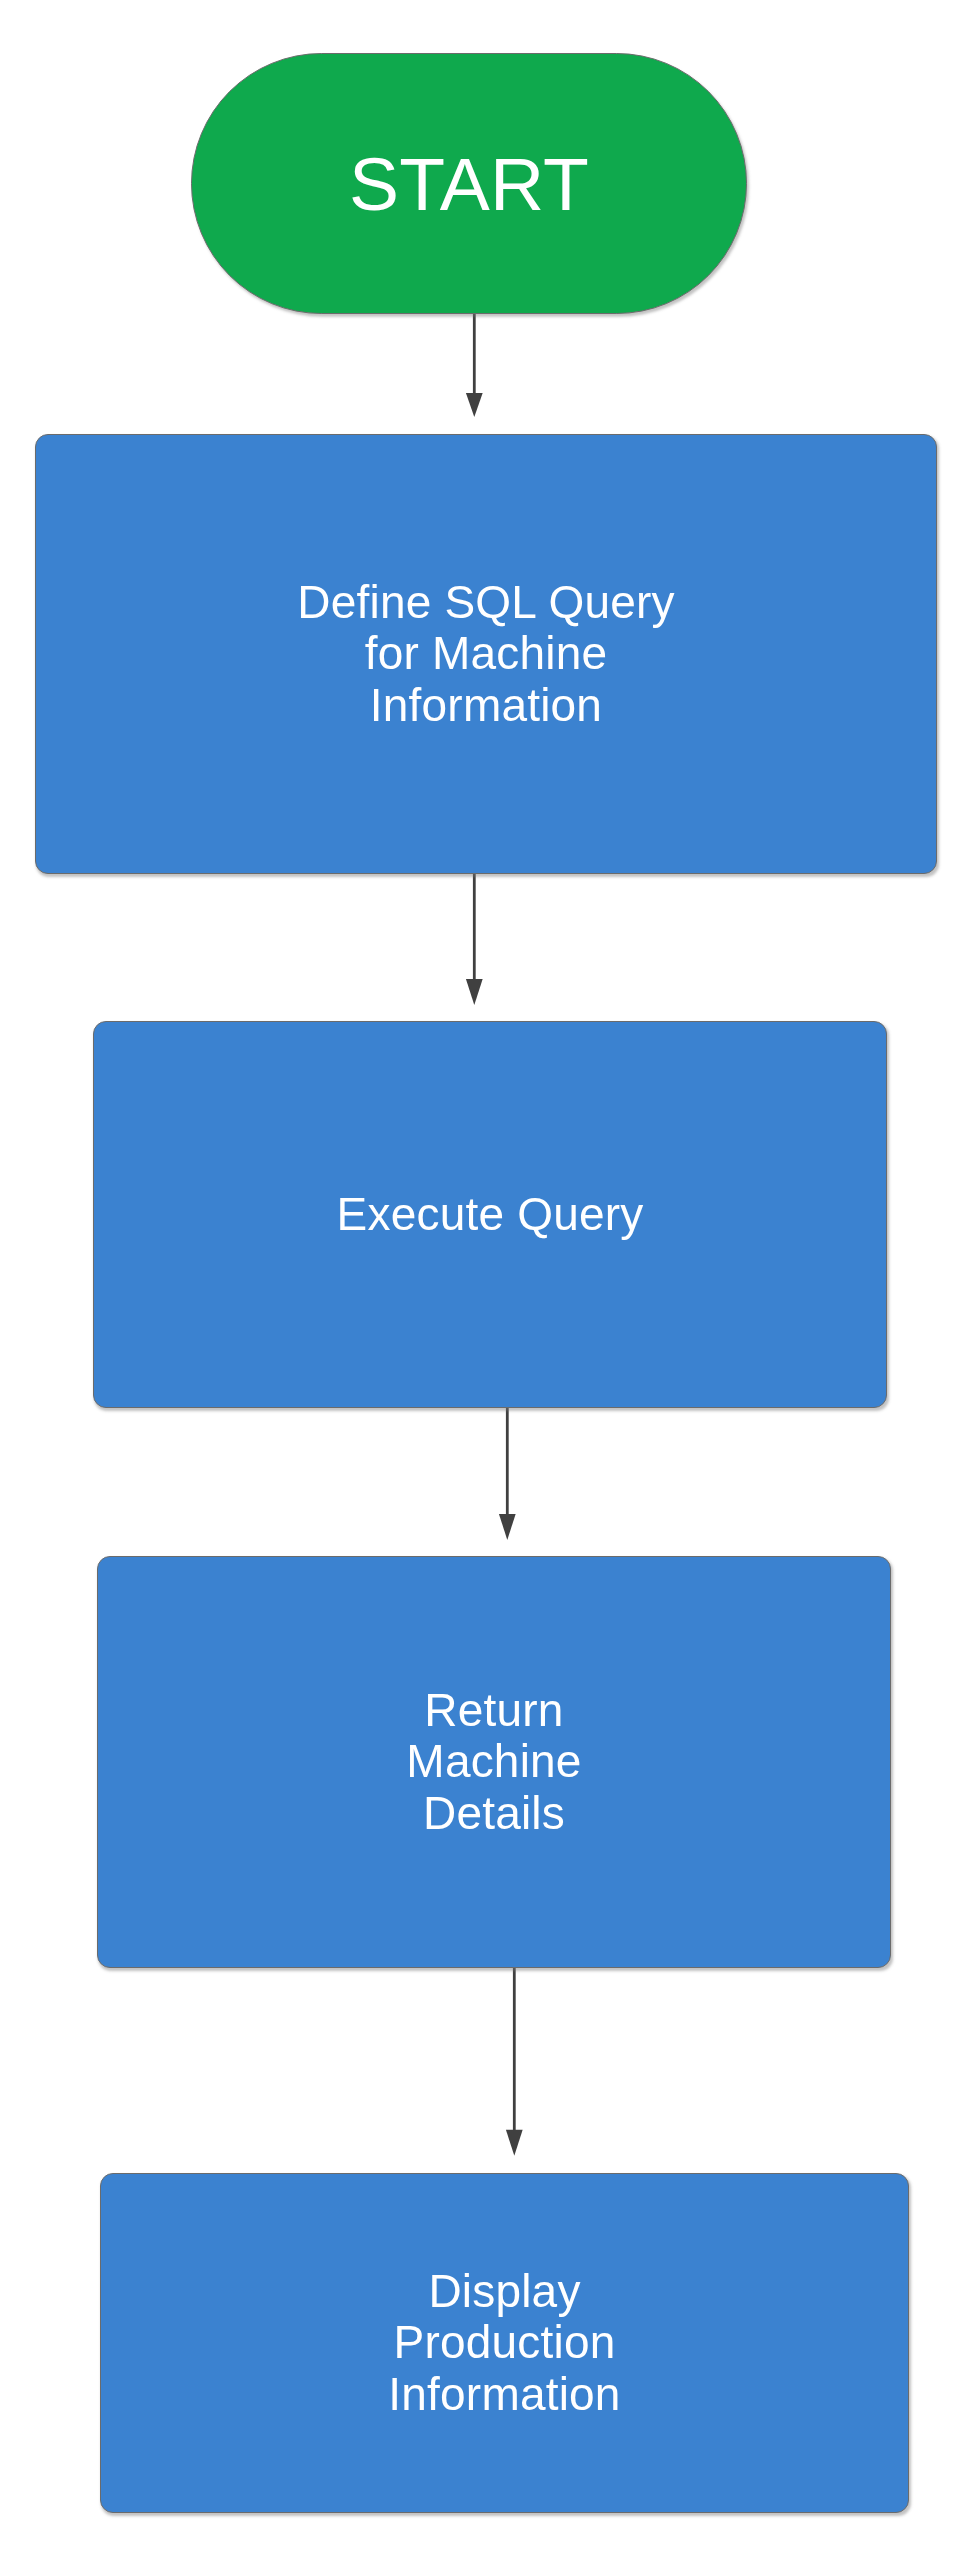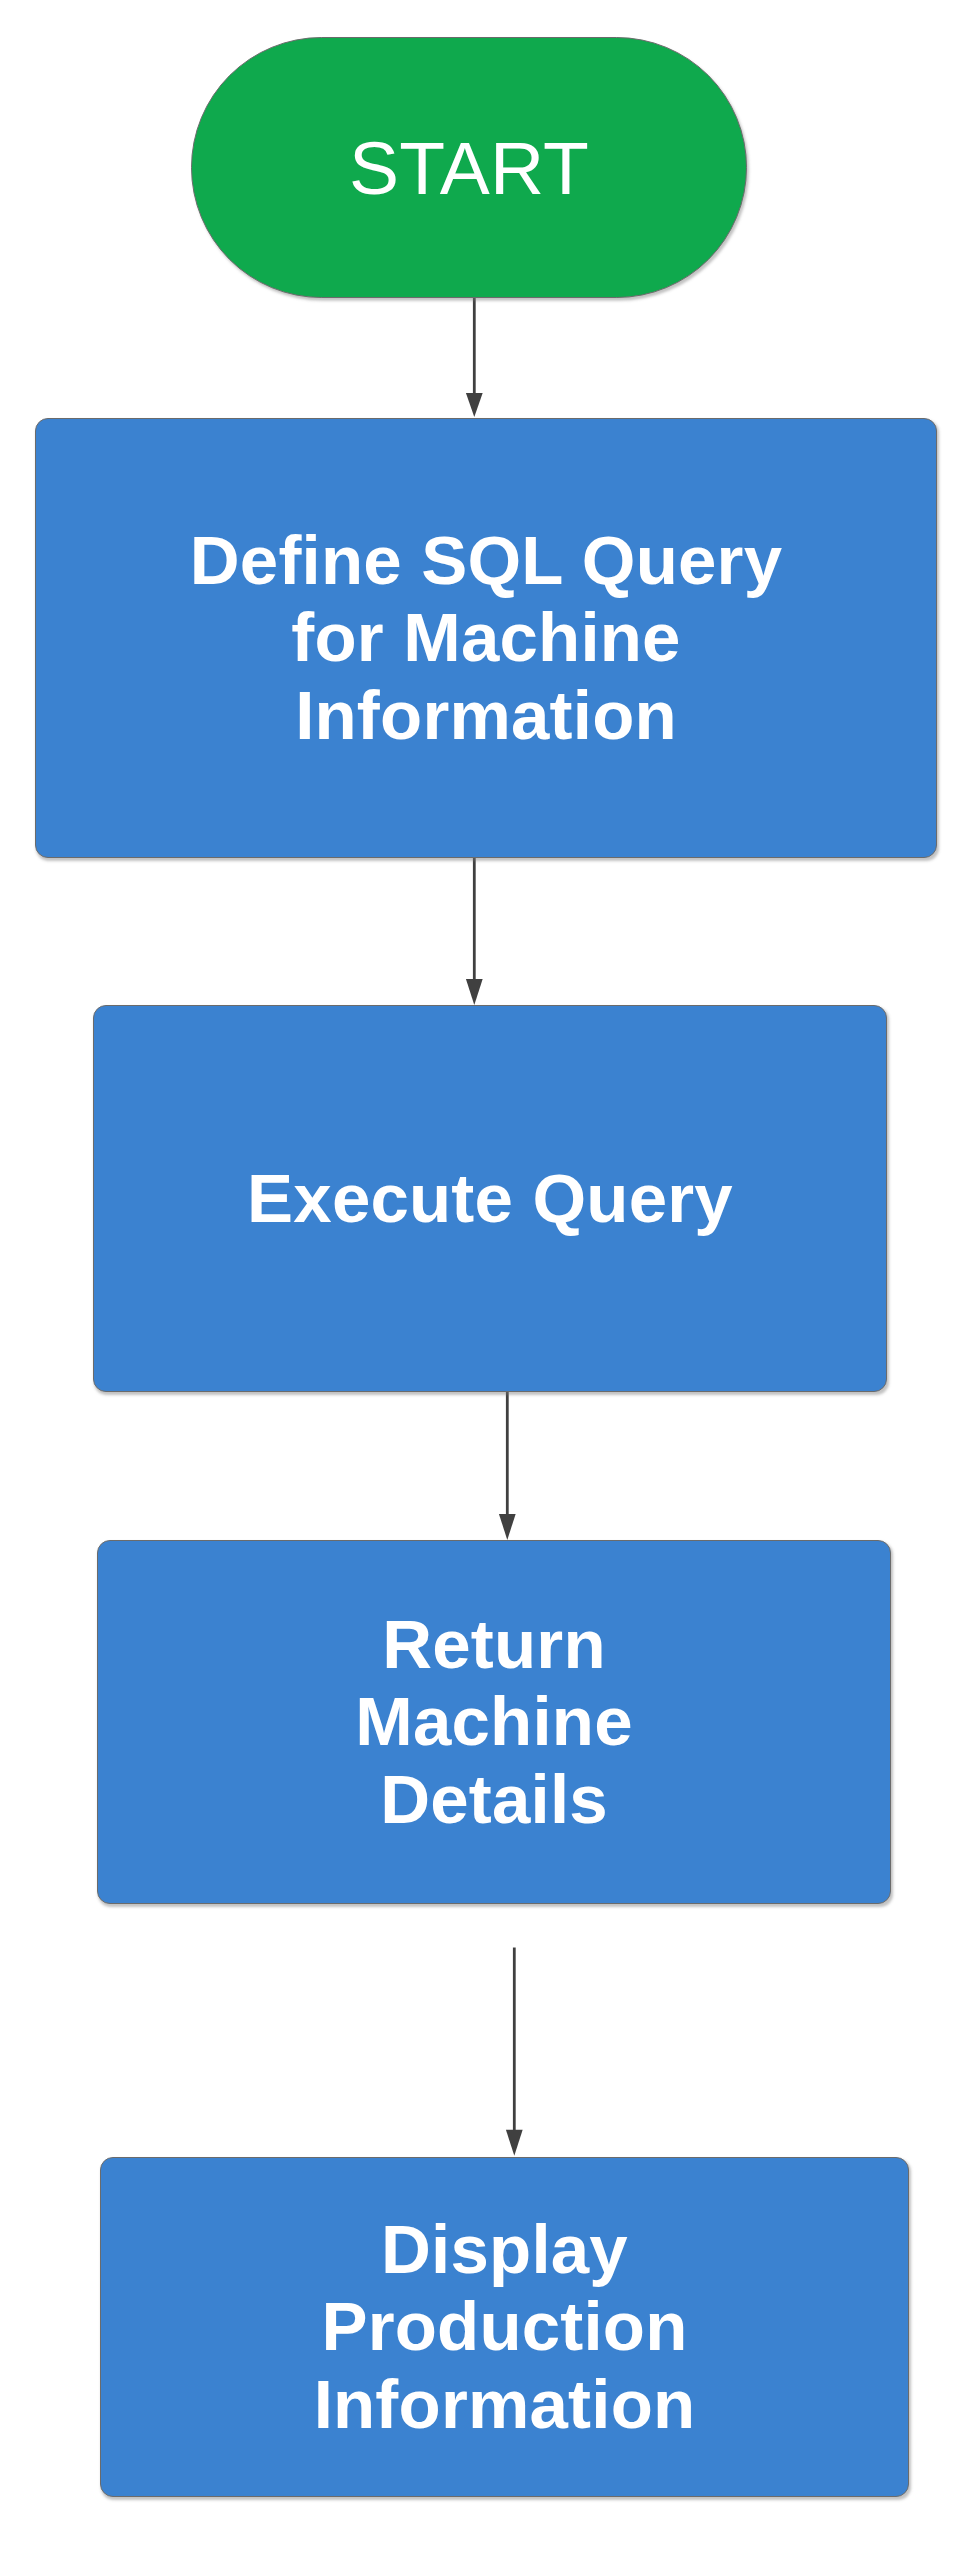--- a/index.html
+++ b/index.html
@@ -22,36 +22,36 @@
     position: absolute;
     box-sizing: border-box;
     display: flex;
     align-items: center;
     justify-content: center;
     text-align: center;
     color: #ffffff;
     border: 1.9px solid #6b6b6b;
     box-shadow: 1.9px 2.8px 2.8px rgba(120,120,120,0.45);
     letter-spacing: 0.2px;
+    margin-top: 16px;
   }
   .node .label {
     white-space: pre-line;
     line-height: 1.12;
     padding: 0 9.3px;
   }
   .node-start {
     background: #0fa94d;
     border-radius: 140px;
     font-size: 75px;
   }
   .node-process {
     background: #3b82d0;
     border-radius: 13px;
-    font-size: 69px;
-    font-weight: bold;
+    font-size: 46px;
   }
   .edge {
     position: absolute;
   }
   .edge svg {
     display: block;
     overflow: visible;
   }
 </style>
 </head>
@@ -94,21 +94,21 @@
   <div class="node node-process" style="left:35px; top:418px; width:902px; height:440px;">
     <span class="label">Define SQL Query
 for Machine
 Information</span>
   </div>
 
   <div class="node node-process" style="left:93px; top:1005px; width:794px; height:387px;align-items:center;">
     <span class="label">Execute Query</span>
   </div>
 
-  <div class="node node-process" style="left:97px; top:1540px; width:794px; height:364px;">
+  <div class="node node-process" style="left:97px; top:1540px; width:794px; height:412px;">
     <span class="label">Return
 Machine
 Details</span>
   </div>
 
   <div class="node node-process" style="left:100px; top:2157px; width:809px; height:340px;">
     <span class="label">Display
 Production
 Information</span>
   </div>

